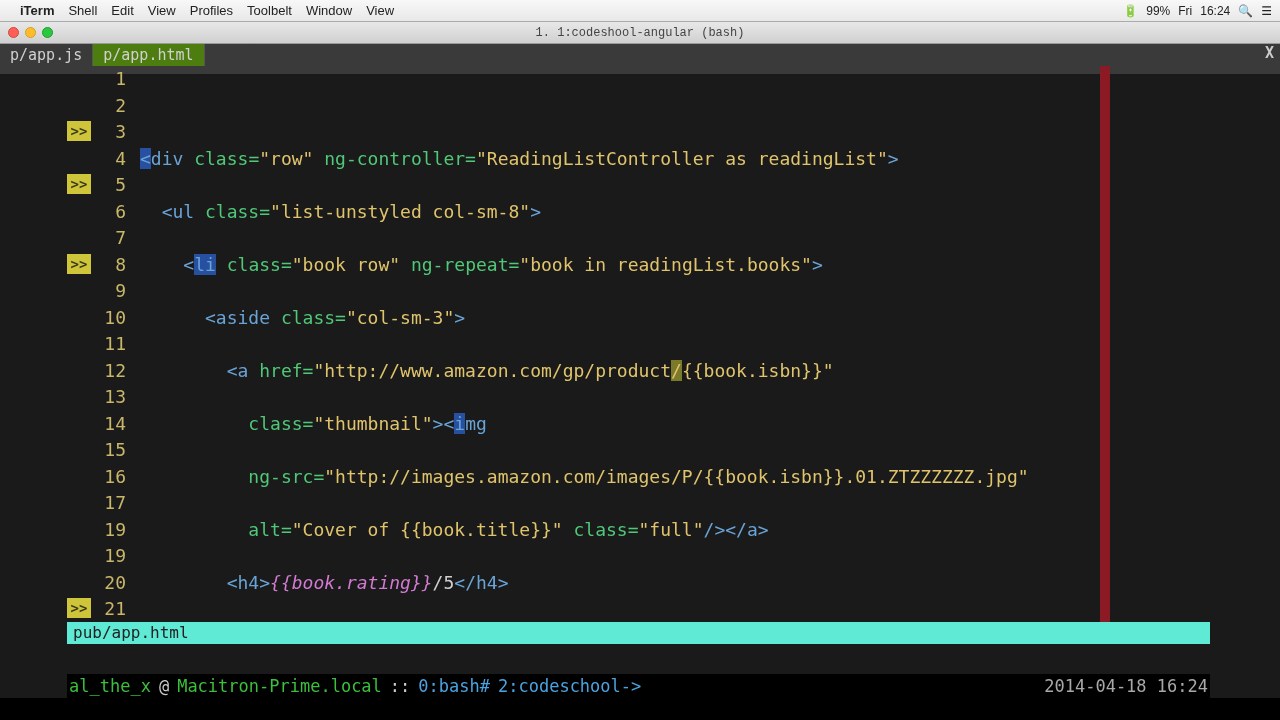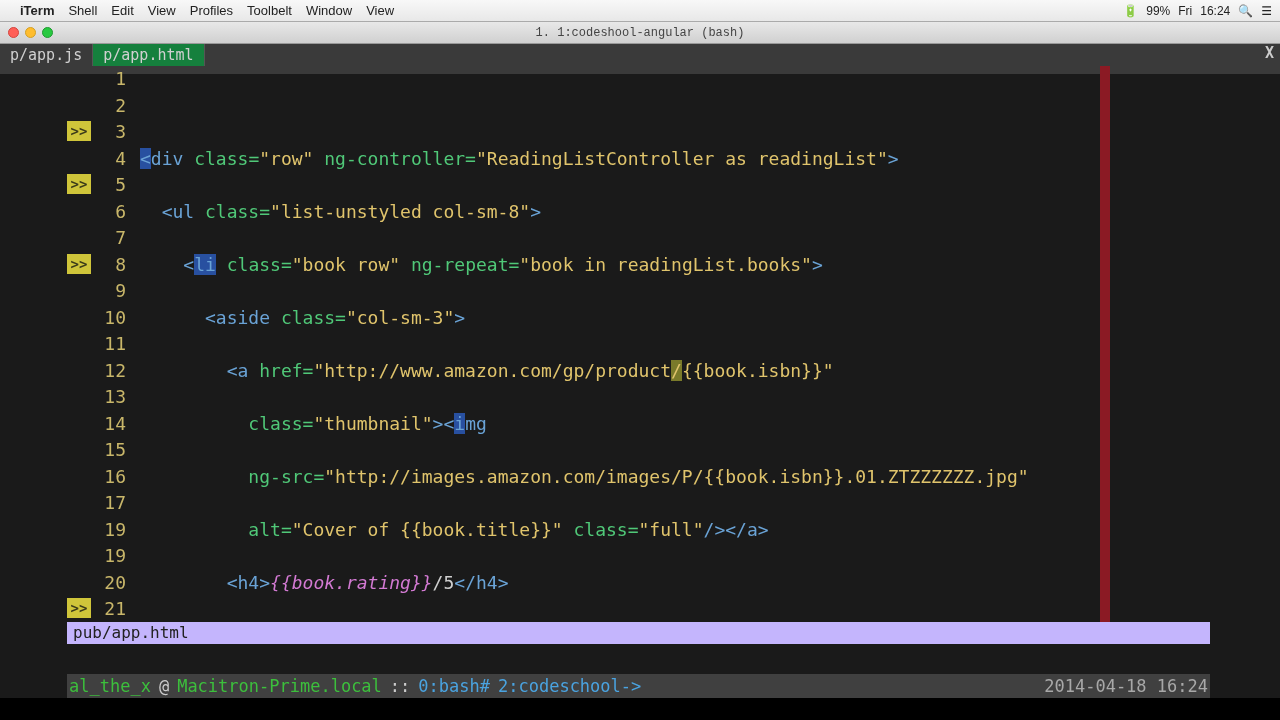--- a/index.html
+++ b/index.html
@@ -50,21 +50,21 @@
   display: flex;
   align-items: flex-start;
   position: relative;
 }
 .tab {
   padding: 2px 10px;
   color: #d0d0d0;
   font-size: 15px;
   border-right: 1px solid #555;
 }
-.tab.active { background: #15803d; }
+.tab.active { background: #4d7c0f; }
 .tab-close {
   position: absolute;
   right: 6px;
   color: #ccc;
   font-size: 15px;
   font-weight: bold;
 }
 .red-margin {
   position: absolute;
   top: 66px;
@@ -119,32 +119,32 @@
 .c-var { color: #d37ad3; font-style: italic; }
 .c-title { color: #d37ad3; }
 .hl-blue { background: #2850a0; }
 .hl-cursor { background: #7a7a2a; }
 .statusbar {
   position: absolute;
   left: 67px;
   right: 70px;
   top: 622px;
   height: 22px;
-  background: #c4b5fd;
+  background: #5eead4;
   color: #222;
   font-size: 16px;
   padding: 1px 6px;
 }
 .tmuxbar {
   position: absolute;
   bottom: 22px;
   left: 67px;
   right: 70px;
   height: 24px;
-  background: #404040;
+  background: #000000;
   display: flex;
   align-items: center;
   font-size: 17px;
   padding: 0 2px;
   gap: 8px;
 }
 .tmux-left { color: #3cbf3c; }
 .tmux-at { color: #ccc; }
 .tmux-host { color: #3cbf3c; }
 .tmux-sep { color: #ccc; }

